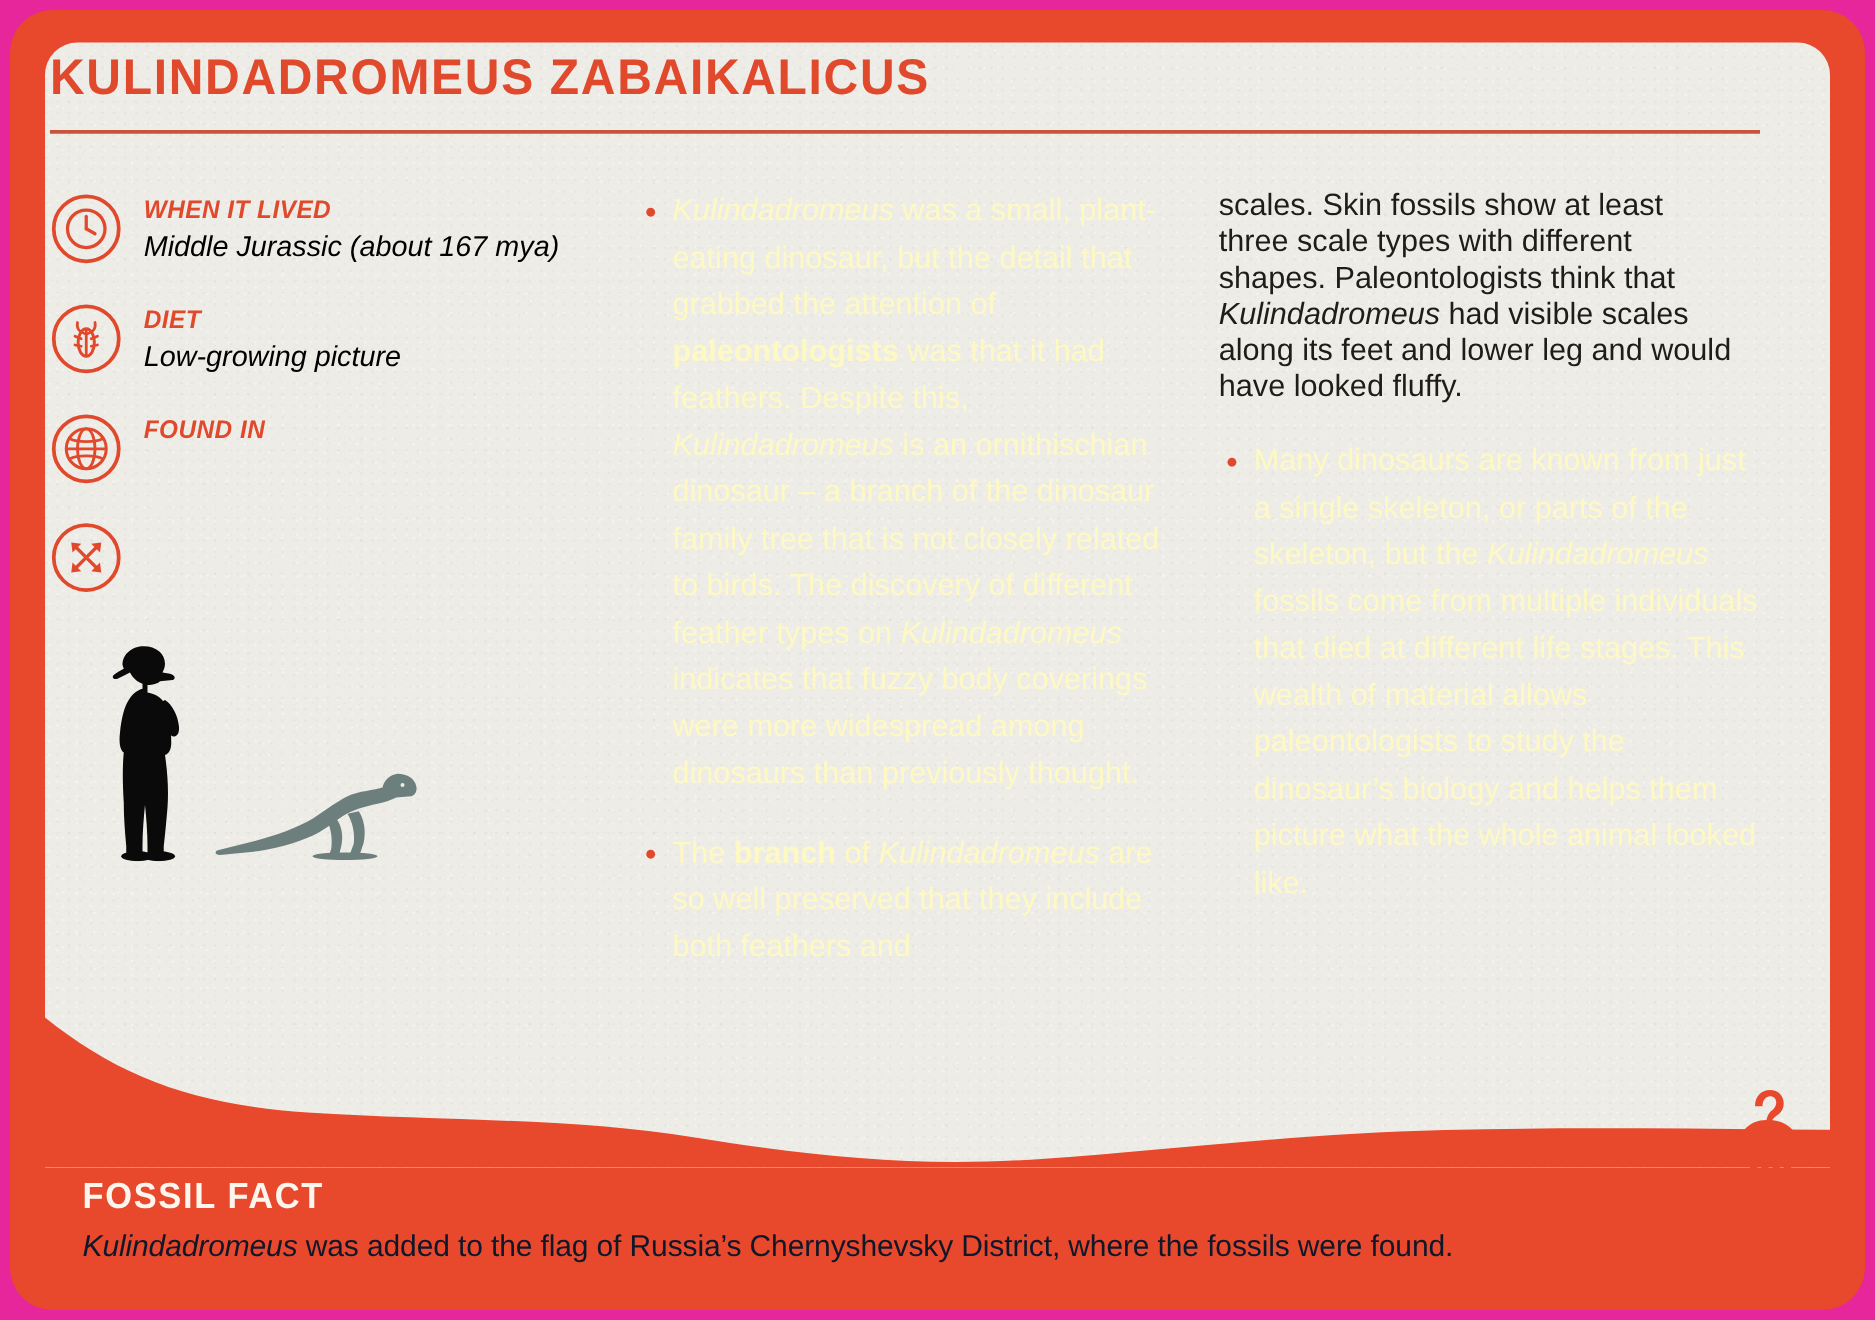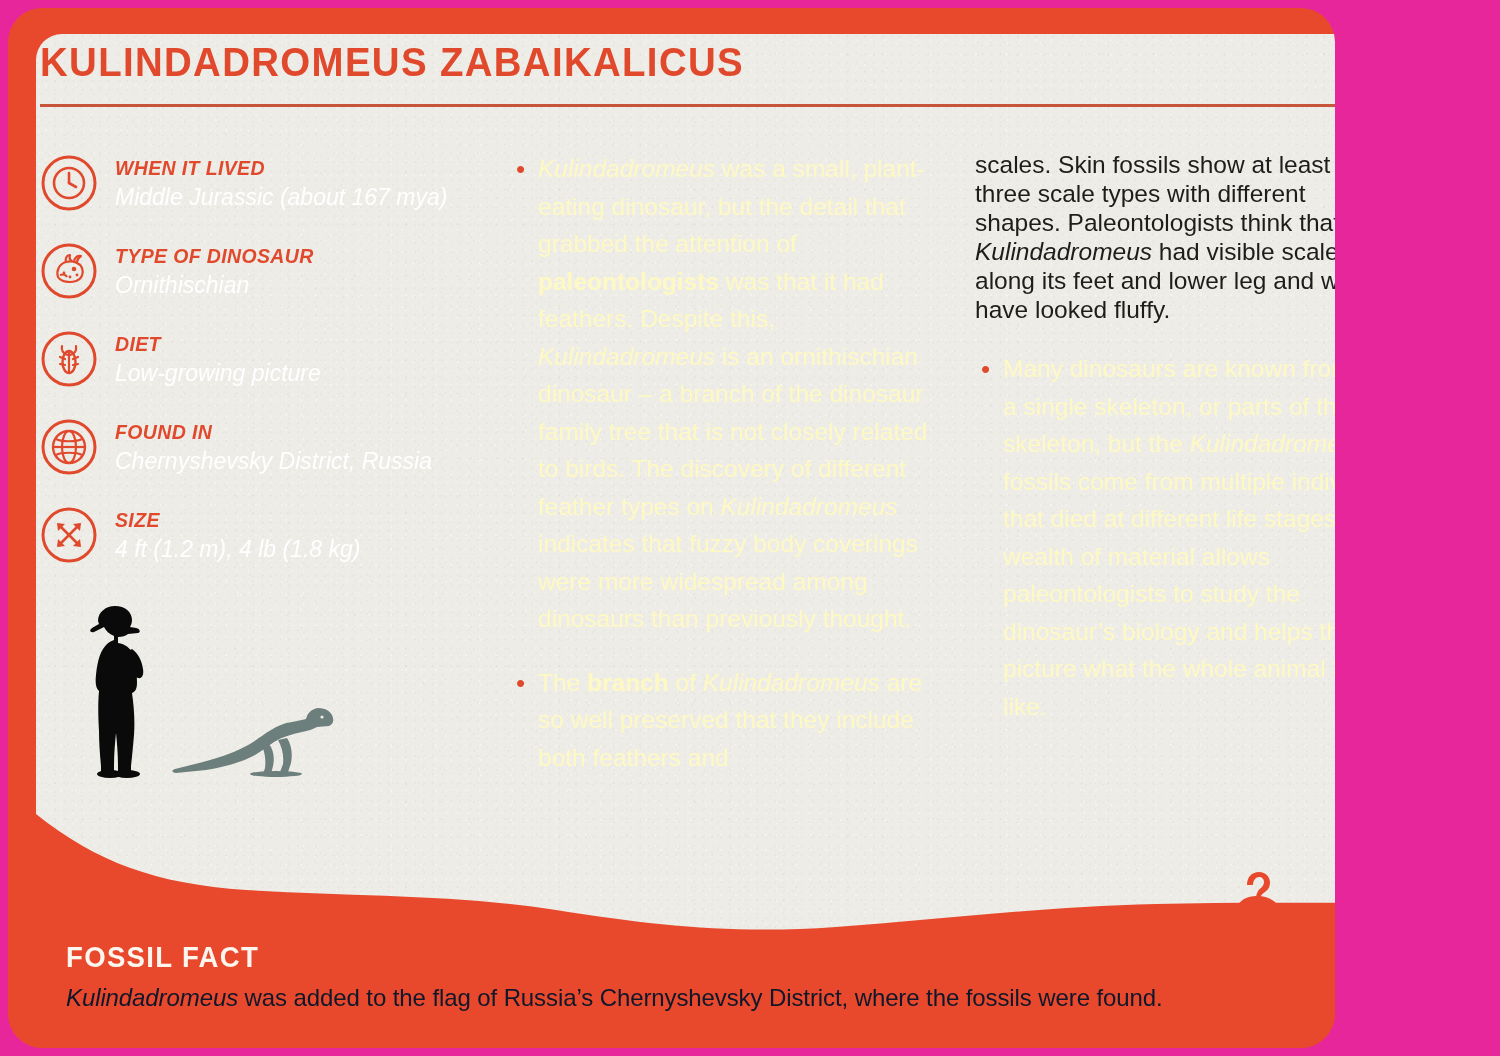--- a/index.html
+++ b/index.html
@@ -17,21 +17,21 @@
     width: 1500px;
     height: 1056px;
     background: #e8269b;
   }
 
   
   #card {
     position: absolute;
     left: 8px;
     top: 8px;
-    width: 1327px;
+    width: 1484px;
     height: 1040px;
     background: #e8492c;
     border-radius: 34px;
     overflow: hidden;
   }
 
   
   #paper {
     position: absolute;
     left: 28px;
@@ -125,21 +125,21 @@
   .stat-label {
     color: #e1492c;
     font-size: 20.5px;
     font-weight: bold;
     letter-spacing: .4px;
     transform: scaleX(.95);
     transform-origin: left center;
     white-space: nowrap;
   }
   .stat-value {
-    color: #ffffff;
+    color: #000000;
     font-size: 23px;
     line-height: 1.3;
     margin-top: 3px;
     white-space: nowrap;
   }
 
   
   #silhouettes {
     position: relative;
     margin-top: 34px;
@@ -253,42 +253,20 @@
               <line x1="29" y1="29" x2="29" y2="19" stroke="#e1492c" stroke-width="2.6" stroke-linecap="round"></line>
               <line x1="29" y1="29" x2="36" y2="33" stroke="#e1492c" stroke-width="2.6" stroke-linecap="round"></line>
             </svg>
           </div>
           <div class="stat-text">
             <div class="stat-label">WHEN IT LIVED</div>
             <div class="stat-value">Middle Jurassic (about 167 mya)</div>
           </div>
         </div>
 
-        <div class="stat">
-          <div class="stat-icon">
-            <svg viewBox="0 0 58 58">
-              <circle cx="29" cy="29" r="26" fill="none" stroke="#e1492c" stroke-width="3"></circle>
-              <g fill="none" stroke="#e1492c" stroke-width="2.2" stroke-linejoin="round">
-                <path d="M18 35 C16 29 19 22 26 20 C33 18 40 21 42 26
-                         C44 31 42 37 36 39 C30 41 21 40 18 35 Z"></path>
-                <path d="M26 20 C25 16 27 13 30 13 C29 16 30 18 32 19"></path>
-                <path d="M34 19 C35 15 38 13 41 14 C38 16 37 18 37 20"></path>
-                <path d="M20 33 C23 32 26 33 27 35"></path>
-              </g>
-              <circle cx="34" cy="27" r="2.3" fill="#e1492c"></circle>
-              <circle cx="24" cy="31" r="1.4" fill="#e1492c"></circle>
-              <circle cx="30" cy="35" r="1.4" fill="#e1492c"></circle>
-              <circle cx="37" cy="33" r="1.4" fill="#e1492c"></circle>
-            </svg>
-          </div>
-          <div class="stat-text">
-            <div class="stat-label">TYPE OF DINOSAUR</div>
-            <div class="stat-value">Ornithischian</div>
-          </div>
-        </div>
 
         <div class="stat">
           <div class="stat-icon">
             <svg viewBox="0 0 58 58">
               <circle cx="29" cy="29" r="26" fill="none" stroke="#e1492c" stroke-width="3"></circle>
               <g stroke="#e1492c" stroke-width="2.2" fill="none" stroke-linecap="round">
                 <path d="M29 42 L29 22"></path>
                 <path d="M22 16 C21 21 24 24 28 25"></path>
                 <path d="M36 16 C37 21 34 24 30 25"></path>
                 <path d="M20 27 L25 29"></path>
@@ -311,45 +289,40 @@
               <circle cx="29" cy="29" r="26" fill="none" stroke="#e1492c" stroke-width="3"></circle>
               <circle cx="29" cy="29" r="16" fill="none" stroke="#e1492c" stroke-width="2.4"></circle>
               <ellipse cx="29" cy="29" rx="7" ry="16" fill="none" stroke="#e1492c" stroke-width="2.2"></ellipse>
               <line x1="13" y1="29" x2="45" y2="29" stroke="#e1492c" stroke-width="2.2"></line>
               <path d="M16 21 C21 24 37 24 42 21" fill="none" stroke="#e1492c" stroke-width="2.2"></path>
               <path d="M16 37 C21 34 37 34 42 37" fill="none" stroke="#e1492c" stroke-width="2.2"></path>
             </svg>
           </div>
           <div class="stat-text">
             <div class="stat-label">FOUND IN</div>
-            <div class="stat-value">Chernyshevsky District, Russia</div>
           </div>
         </div>
 
         <div class="stat">
           <div class="stat-icon">
             <svg viewBox="0 0 58 58">
               <circle cx="29" cy="29" r="26" fill="none" stroke="#e1492c" stroke-width="3"></circle>
               <g stroke="#e1492c" stroke-width="2.6" stroke-linecap="round" fill="none">
                 <line x1="19" y1="19" x2="28" y2="28"></line>
                 <line x1="39" y1="19" x2="30" y2="28"></line>
                 <line x1="19" y1="39" x2="28" y2="30"></line>
                 <line x1="39" y1="39" x2="30" y2="30"></line>
               </g>
               <g fill="#e1492c">
                 <polygon points="17,17 25,18 18,25"></polygon>
                 <polygon points="41,17 40,25 33,18"></polygon>
                 <polygon points="17,41 18,33 25,40"></polygon>
                 <polygon points="41,41 33,40 40,33"></polygon>
               </g>
             </svg>
-          </div>
-          <div class="stat-text">
-            <div class="stat-label">SIZE</div>
-            <div class="stat-value">4 ft (1.2 m), 4 lb (1.8 kg)</div>
           </div>
         </div>
 
         <div id="silhouettes">
           <svg id="human-sil" width="95" height="175" viewBox="0 0 95 175">
             <path fill="#0a0a0a" d="M28 18 C28 9 36 3 45 3 C55 3 62 9 62 17
               C62 20 61 22 60 24 L66 25 C70 26 71 29 68 30 L58 31
               C56 33 52 34 48 34 L48 40 C55 41 61 45 63 52
               C66 60 67 70 67 80 C67 86 65 89 62 90 C64 104 65 118 64 132
               C63 144 62 154 61 163 L61 170 L48 170 L48 163

